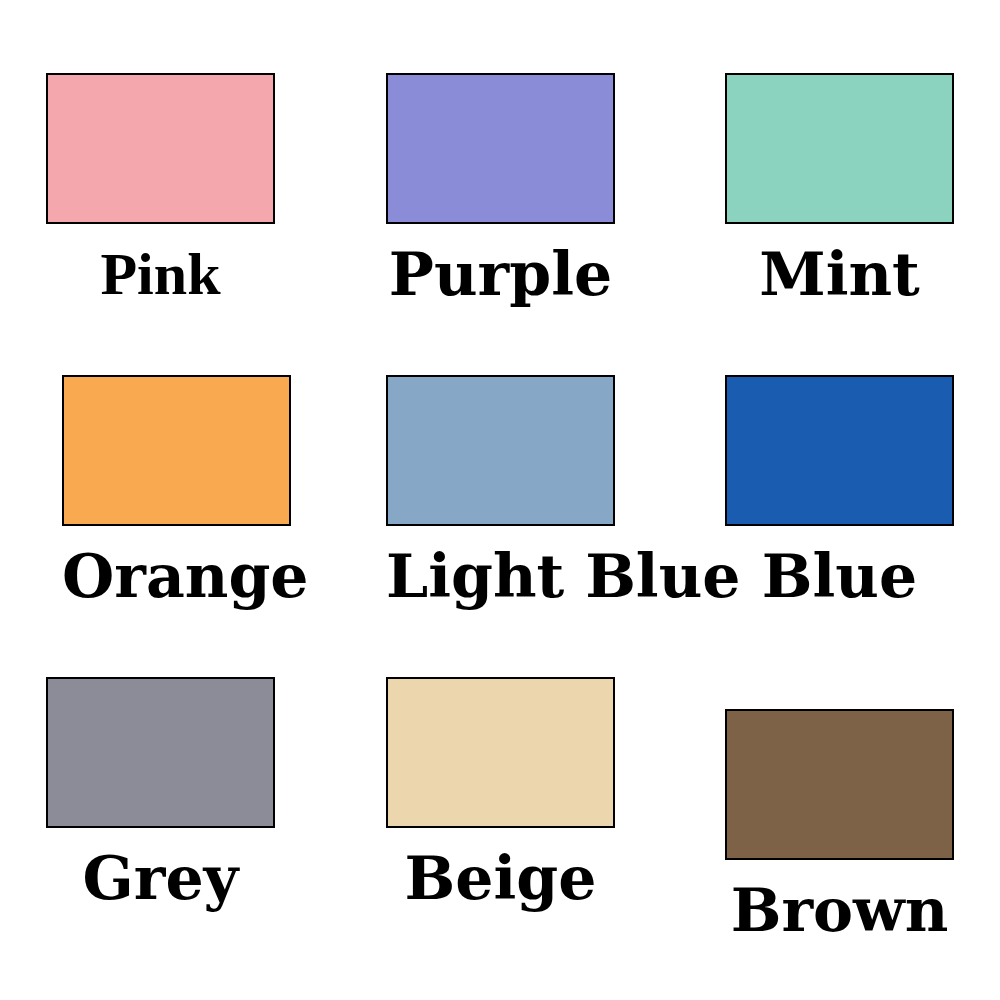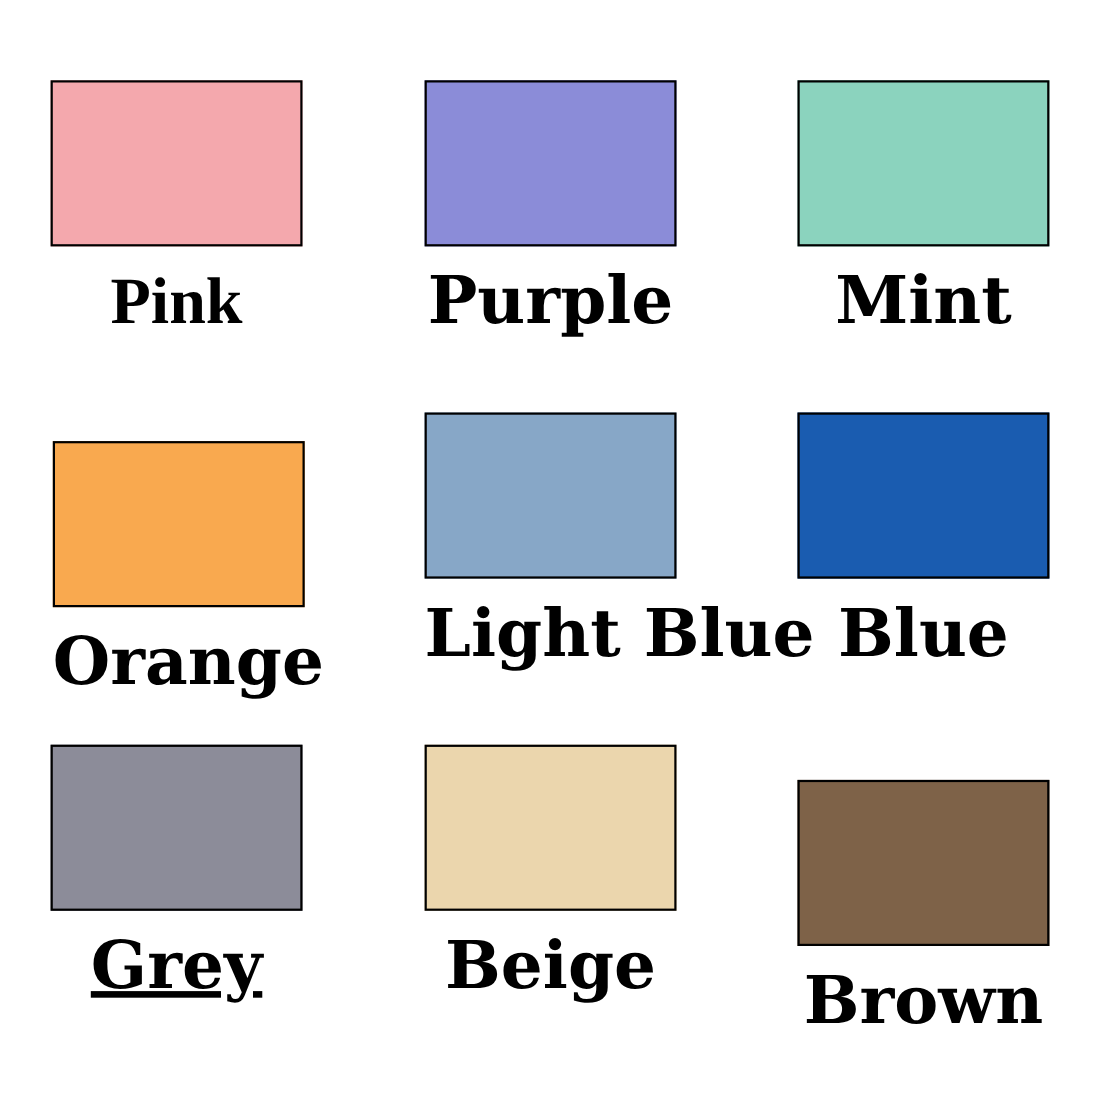--- a/index.html
+++ b/index.html
@@ -58,35 +58,35 @@
       <div class="swatch-label" style="color: rgb(0, 0, 0); font-family: Liberation Serif, serif;">Pink</div>
     </div>
     <div class="swatch-cell" style="left: 386px; top: 73px;">
       <div class="swatch-chip" style="background: rgb(139, 140, 216); border-color: rgb(0, 0, 0); width: 229px; height: 151px;"></div>
       <div class="swatch-label" style="color: rgb(0, 0, 0);">Purple</div>
     </div>
     <div class="swatch-cell" style="left: 725px; top: 73px;">
       <div class="swatch-chip" style="background: rgb(139, 211, 190); border-color: rgb(0, 0, 0); width: 229px; height: 151px;"></div>
       <div class="swatch-label" style="color: rgb(0, 0, 0);">Mint</div>
     </div>
-    <div class="swatch-cell" style="left: 48px; top: 375px; margin-top: 26px;">
+    <div class="swatch-cell" style="left: 62px; top: 375px;">
       <div class="swatch-chip" style="background: rgb(249, 169, 79); border-color: rgb(0, 0, 0); width: 229px; height: 151px;"></div>
       <div class="swatch-label" style="color: rgb(0, 0, 0);">Orange</div>
     </div>
     <div class="swatch-cell" style="left: 386px; top: 375px;">
       <div class="swatch-chip" style="background: rgb(135, 167, 199); border-color: rgb(0, 0, 0); width: 229px; height: 151px;"></div>
       <div class="swatch-label" style="color: rgb(0, 0, 0);">Light Blue</div>
     </div>
     <div class="swatch-cell" style="left: 725px; top: 375px;">
       <div class="swatch-chip" style="background: rgb(26, 92, 176); border-color: rgb(0, 0, 0); width: 229px; height: 151px;"></div>
       <div class="swatch-label" style="color: rgb(0, 0, 0);">Blue</div>
     </div>
     <div class="swatch-cell" style="left: 46px; top: 677px;">
       <div class="swatch-chip" style="background: rgb(140, 140, 153); border-color: rgb(0, 0, 0); width: 229px; height: 151px;"></div>
-      <div class="swatch-label" style="color: rgb(0, 0, 0); text-decoration: underline;">Grey</div>
+      <div class="swatch-label" style="color: rgb(0, 0, 0);">Grey</div>
     </div>
     <div class="swatch-cell" style="left: 386px; top: 677px;">
       <div class="swatch-chip" style="background: rgb(235, 214, 173); border-color: rgb(0, 0, 0); width: 229px; height: 151px;"></div>
       <div class="swatch-label" style="color: rgb(0, 0, 0);">Beige</div>
     </div>
     <div class="swatch-cell" style="left: 725px; top: 677px; margin-top: 32px;">
       <div class="swatch-chip" style="background: rgb(126, 98, 72); border-color: rgb(0, 0, 0); width: 229px; height: 151px;"></div>
       <div class="swatch-label" style="color: rgb(0, 0, 0);">Brown</div>
     </div>
   </div>

